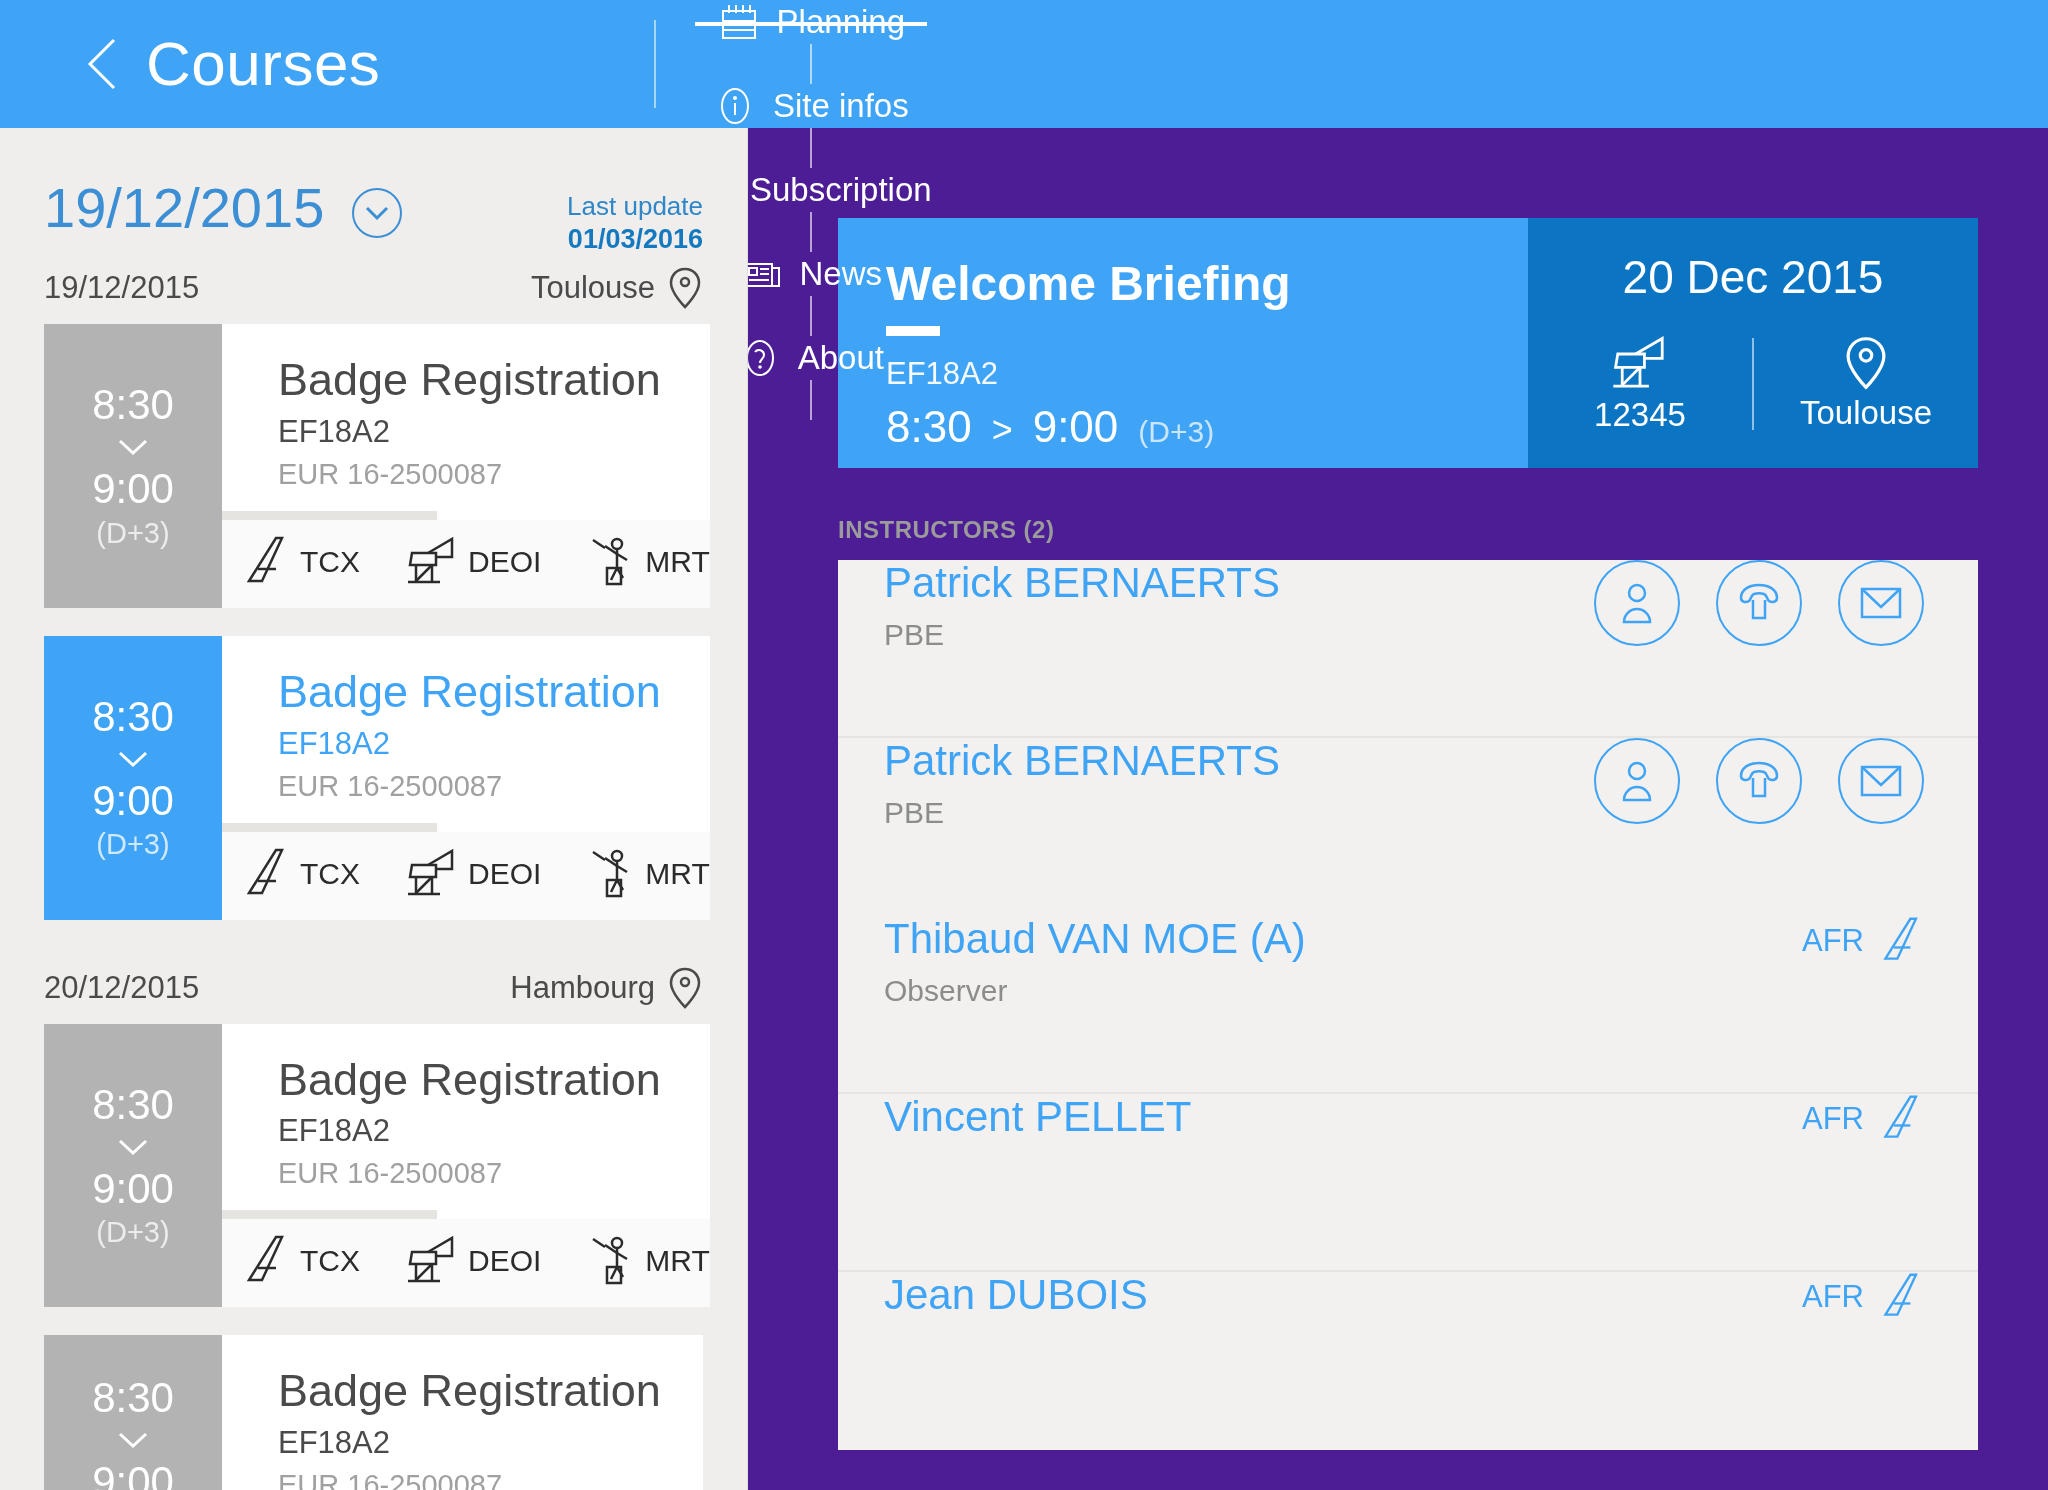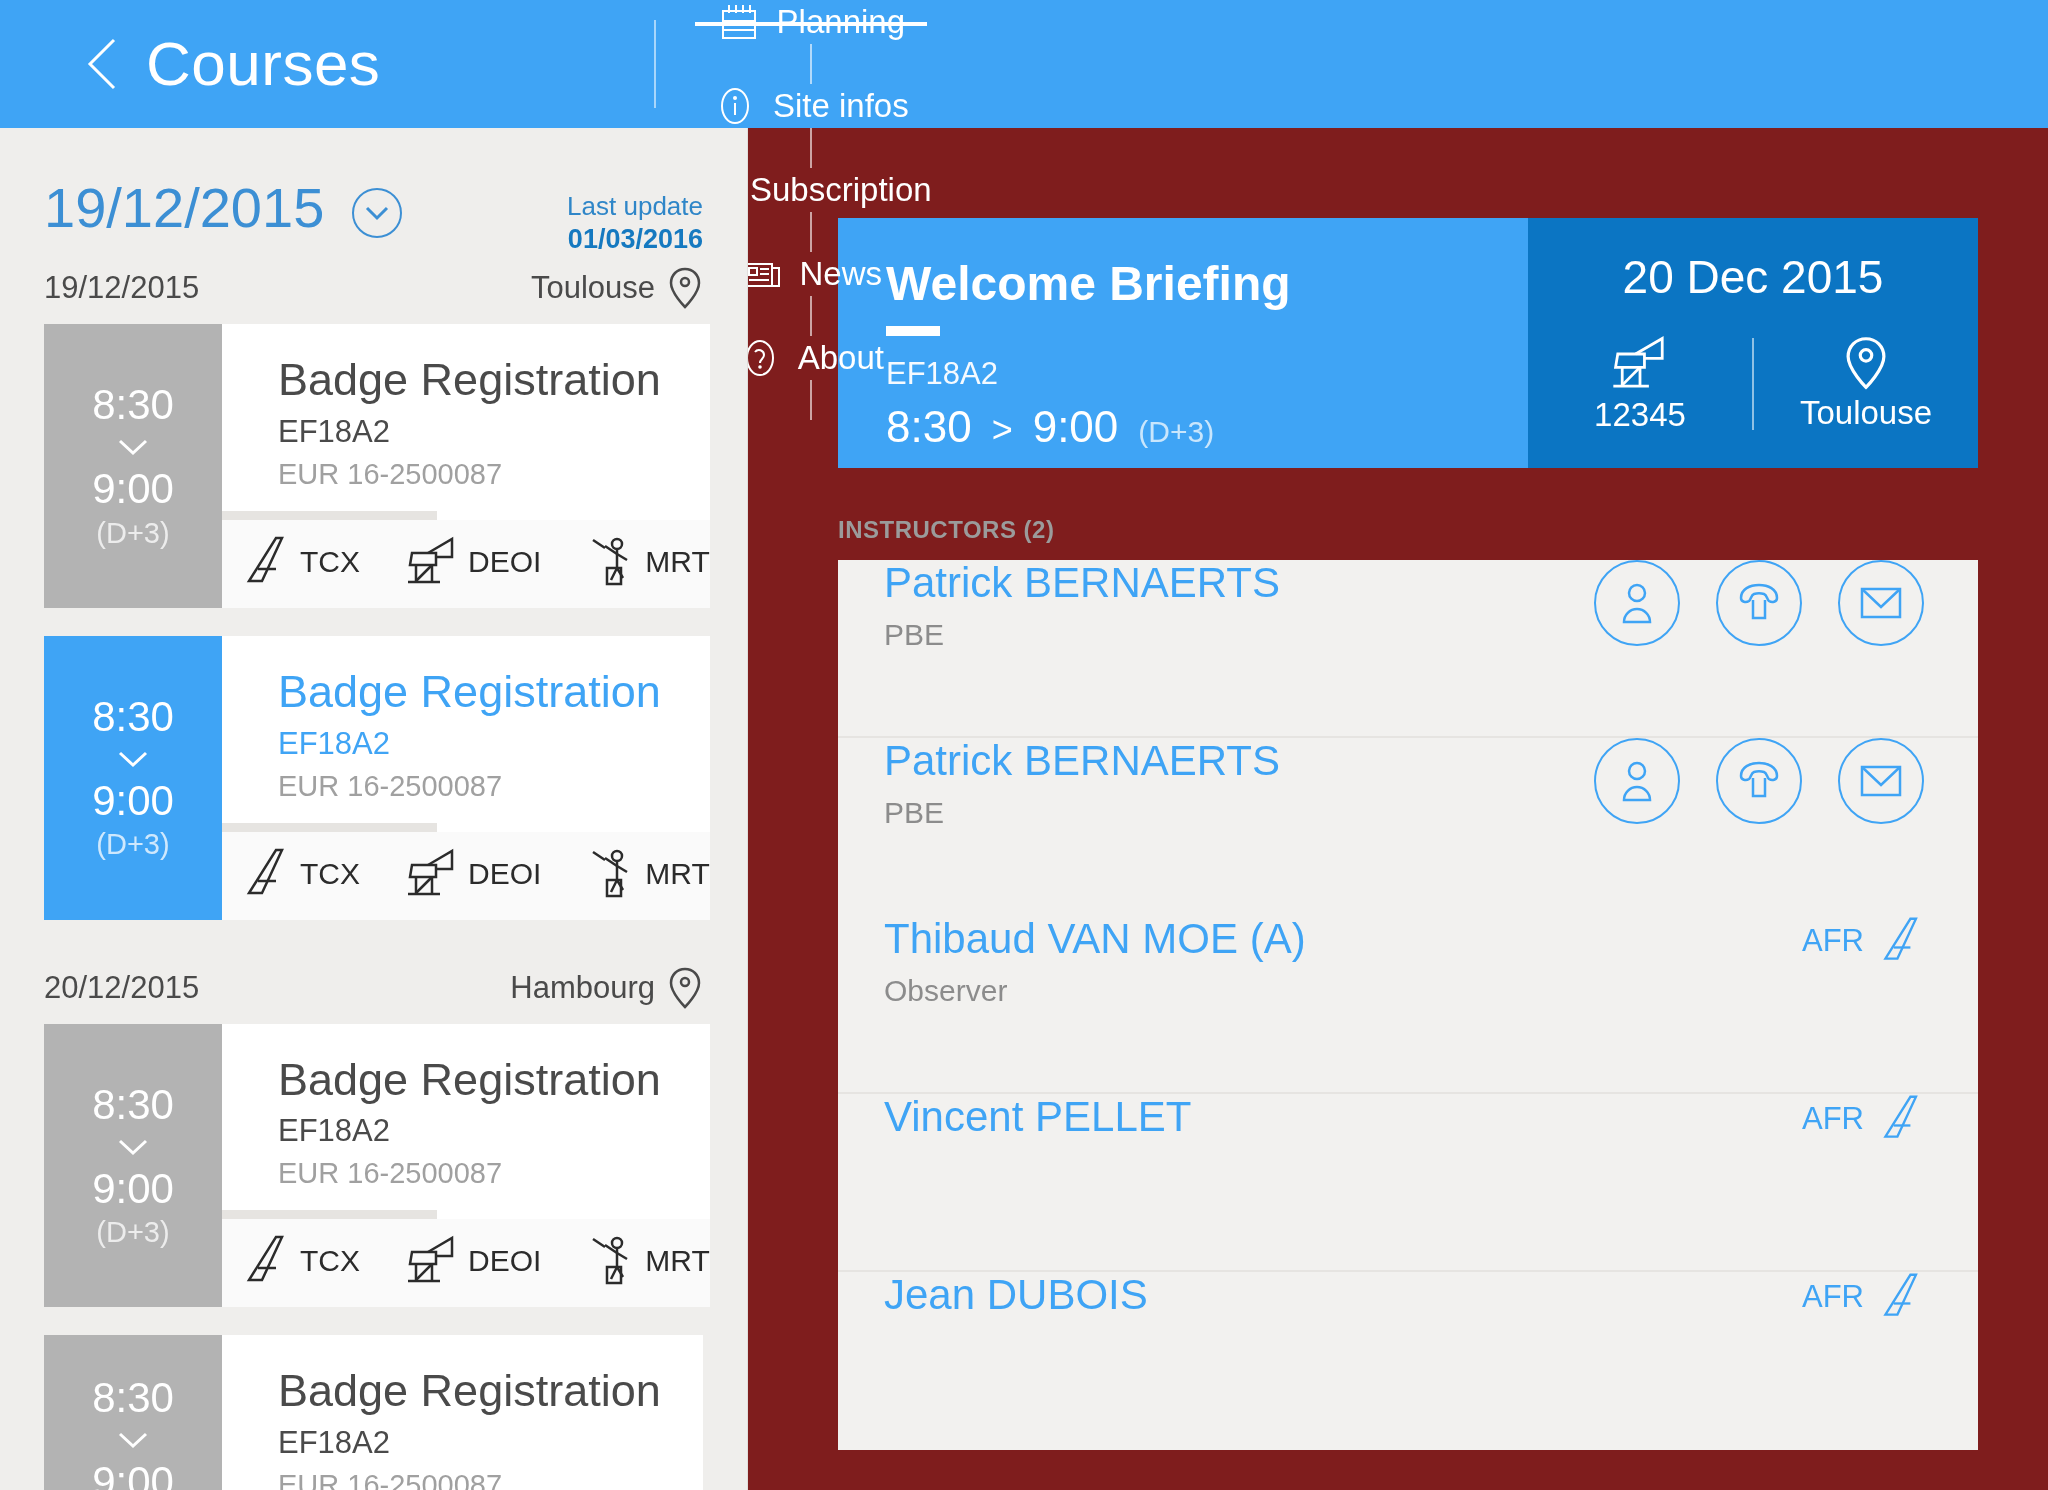--- a/index.html
+++ b/index.html
@@ -228,21 +228,21 @@
   }
   .tag svg { flex: none; }
   .tag .tag-label {
     font-size: 30px;
     color: #2b2b2b;
   }
 
   
   .main {
     flex: 1;
-    background: #7f1d1d;
+    background: #4c1d95;
     padding: 90px 70px 0 90px;
     overflow: hidden;
   }
   .detail-header {
     display: flex;
     height: 250px;
   }
   .dh-left {
     flex: 1;
     background: #3fa4f5;

